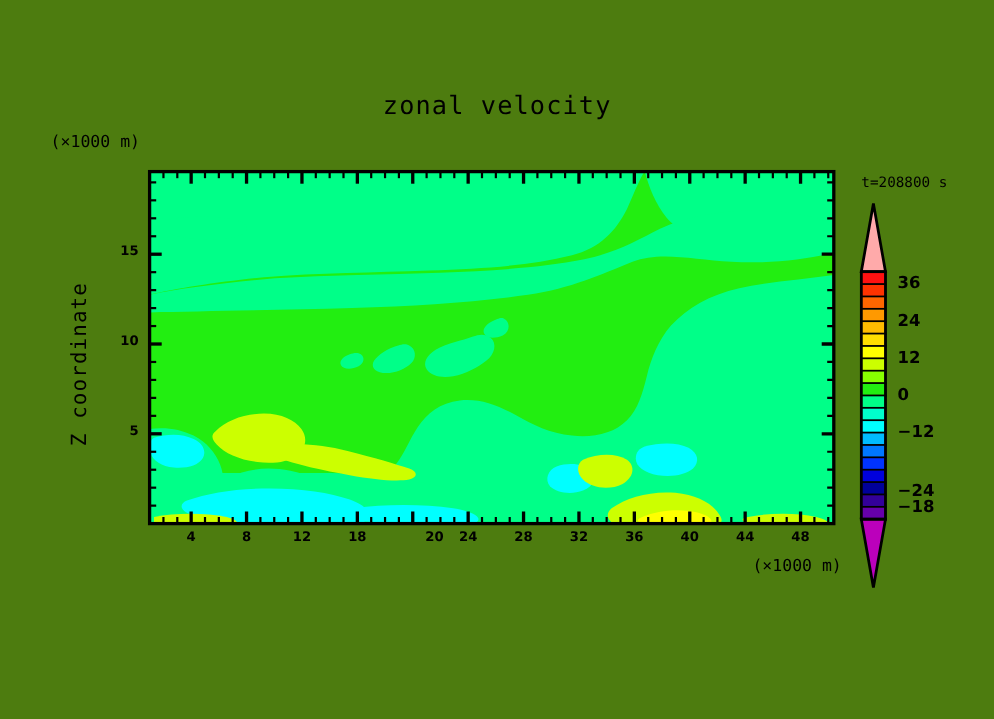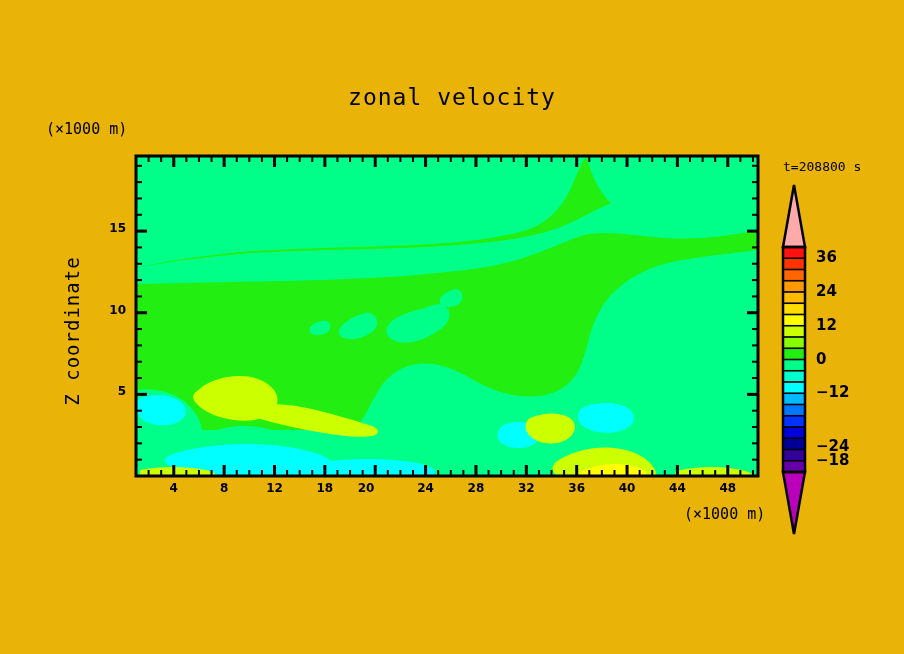--- a/index.html
+++ b/index.html
@@ -5,21 +5,21 @@
 <style>
   html, body {
     margin: 0;
     padding: 0;
     background: #ffffff;
   }
   #page {
     position: relative;
     width: 904px;
     height: 654px;
-    background: #eab308;
+    background: #4d7c0f;
     font-family: "DejaVu Sans Mono", "Liberation Mono", monospace;
     overflow: hidden;
   }
   .txt {
     position: absolute;
     color: #000000;
     white-space: nowrap;
   }
   #title {
     left: 0;
@@ -387,21 +387,21 @@
       <polygon id="cb-cap-bottom" stroke="#000000" stroke-width="2.5" points="783,472 805,472 794,534" fill="#bb00bb"></polygon>
       <rect id="cb-outline" fill="none" stroke="#000000" stroke-width="2.5" x="783" y="247" width="22" height="225"></rect>
     </g>
   </svg>
 
   <div id="xtick-labels">
       <div class="tick-label xtick-label" style="left: 153.773px; top: 481px;">4</div>
       <div class="tick-label xtick-label" style="left: 204.138px; top: 481px;">8</div>
       <div class="tick-label xtick-label" style="left: 254.502px; top: 481px;">12</div>
       <div class="tick-label xtick-label" style="left: 304.866px; top: 481px;">18</div>
-      <div class="tick-label xtick-label" style="left: 346px; top: 481px;">20</div>
+      <div class="tick-label xtick-label" style="left: 375px; top: 481px;">20</div>
       <div class="tick-label xtick-label" style="left: 405.595px; top: 481px;">24</div>
       <div class="tick-label xtick-label" style="left: 455.96px; top: 481px;">28</div>
       <div class="tick-label xtick-label" style="left: 506.324px; top: 481px;">32</div>
       <div class="tick-label xtick-label" style="left: 556.688px; top: 481px;">36</div>
       <div class="tick-label xtick-label" style="left: 607.053px; top: 481px;">40</div>
       <div class="tick-label xtick-label" style="left: 657.417px; top: 481px;">44</div>
       <div class="tick-label xtick-label" style="left: 707.781px; top: 481px;">48</div>
     </div>
   <div id="ytick-labels">
       <div class="tick-label ytick-label" style="left: 86px; top: 384.367px;">5</div>

